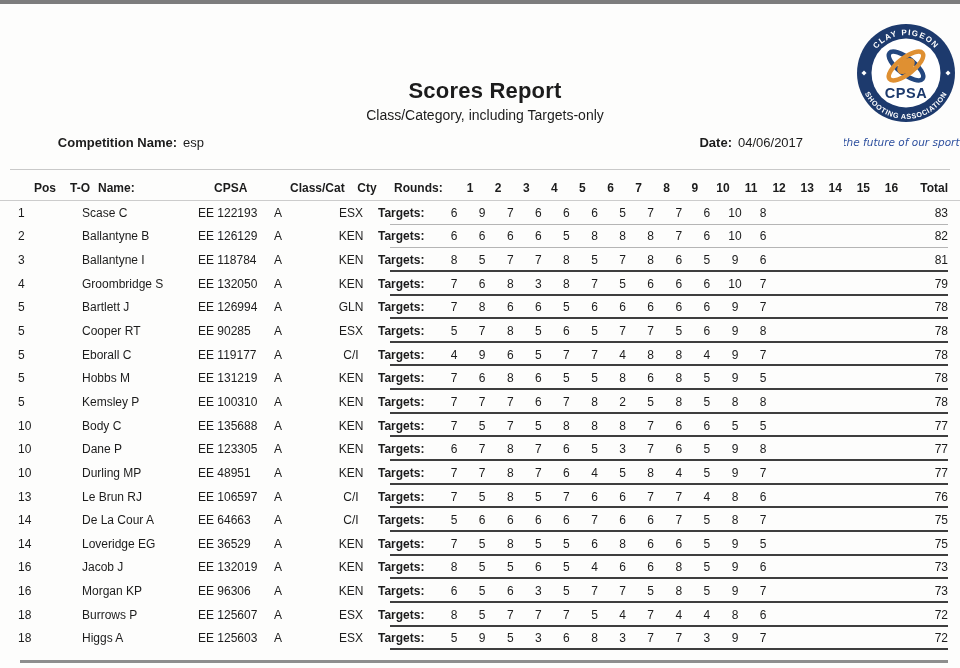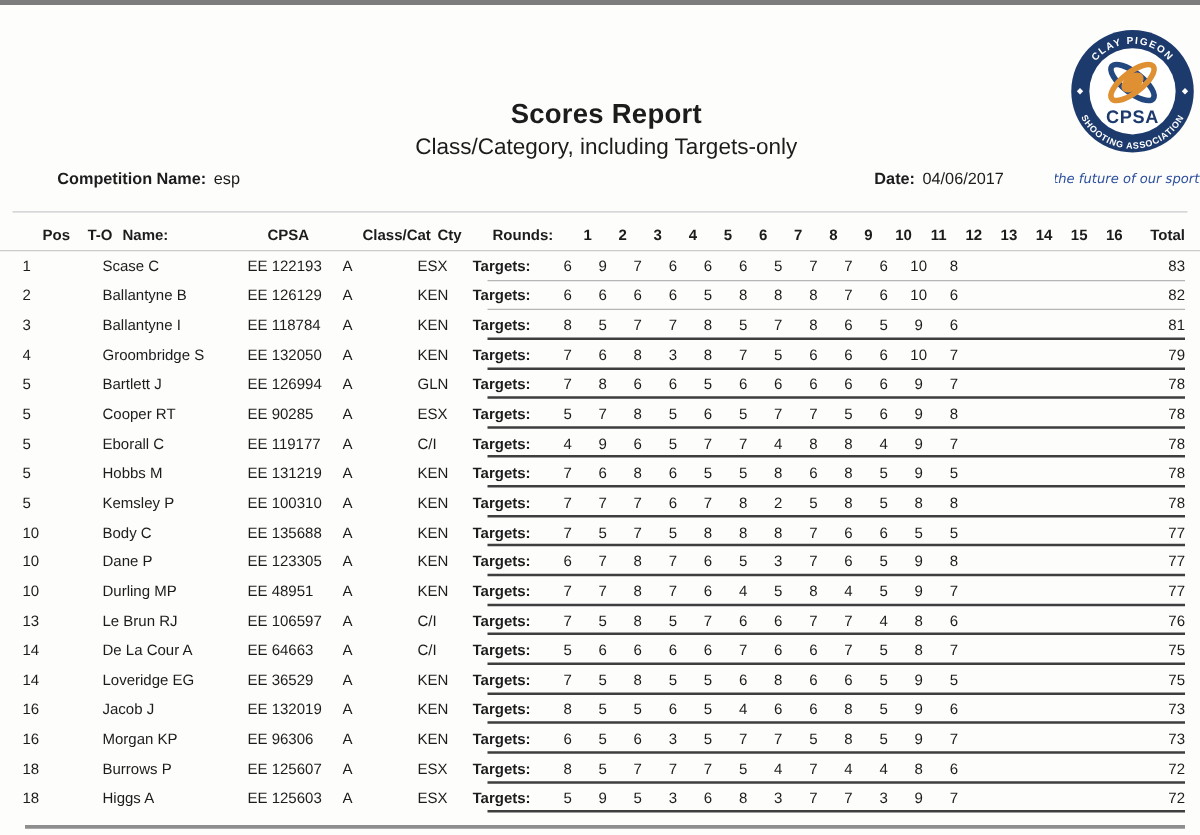--- a/index.html
+++ b/index.html
@@ -9,44 +9,44 @@
     background:#fdfdfc;
     overflow:hidden;
     font-family:"Liberation Sans","DejaVu Sans",sans-serif;
     color:#1c1c1c;
   }
   .topbar{position:absolute;top:0;left:0;right:0;height:4px;background:#7d7d7d;}
 
   
   .title-block{position:absolute;top:78px;left:0;right:10px;text-align:center;padding-left:20px;}
   .title-block h1{margin:0;font-size:22px;font-weight:700;letter-spacing:.2px;}
-  .subtitle{margin-top:3px;font-size:18px;}
+  .subtitle{margin-top:3px;font-size:14px;}
 
   
-  .meta-left{position:absolute;top:135px;left:0;font-size:13px;line-height:16.5px;}
+  .meta-left{position:absolute;top:135px;left:12px;font-size:13px;line-height:16.5px;}
   .meta-right{position:absolute;top:135px;left:560px;font-size:13px;line-height:16.5px;}
   .mrow{white-space:nowrap;}
   .mlabel{display:inline-block;font-weight:700;text-align:right;}
   .meta-left .mlabel{width:165px;}
   .meta-right .mlabel{width:172px;}
   .mvalue{margin-left:6px;}
   .meta-divider{position:absolute;top:169px;left:10px;right:10px;height:1px;background:#c9c9c9;}
 
   
   .report-table{position:absolute;top:176px;left:0;right:0;font-size:12px;}
   .thead{display:flex;align-items:center;height:24px;font-weight:700;border-bottom:1px solid #cccccc;padding-left:16px;}
   .trow{display:flex;align-items:center;height:23.65px;position:relative;}
   .c{flex:none;white-space:nowrap;overflow:hidden;}
   .c.pad{width:18px;}
   .c.pos{width:36px;}
   .c.to{width:28px;}
   .c.name{width:116px;}
   .c.cpsa{width:76px;}
   .c.cls{width:60px;}
-  .c.cty{width:34px;text-align:left;}
+  .c.cty{width:34px;text-align:center;}
   .c.sp{width:10px;}
   .c.rnd{width:62px;font-weight:700;}
   .c.score{width:28.1px;text-align:center;}
   .c.total{flex:1 1 auto;text-align:right;padding-right:12px;}
   .sep{position:absolute;left:390px;right:12px;bottom:0;height:1px;background:#b5b5b5;}
   .sep.dark{height:2px;background:#3e3e3e;}
   .bottom-line{position:absolute;top:660px;left:20px;right:12px;height:3px;background:#8e8e8e;}
 
   
   .logo{position:absolute;left:844px;top:16px;width:124px;height:150px;}

